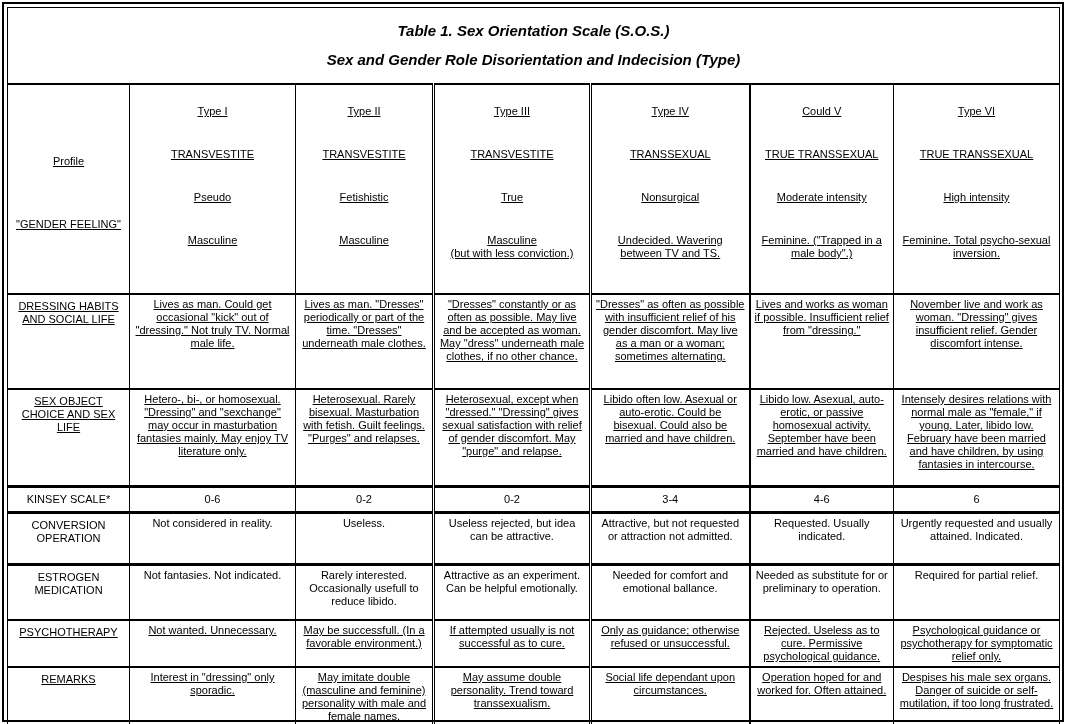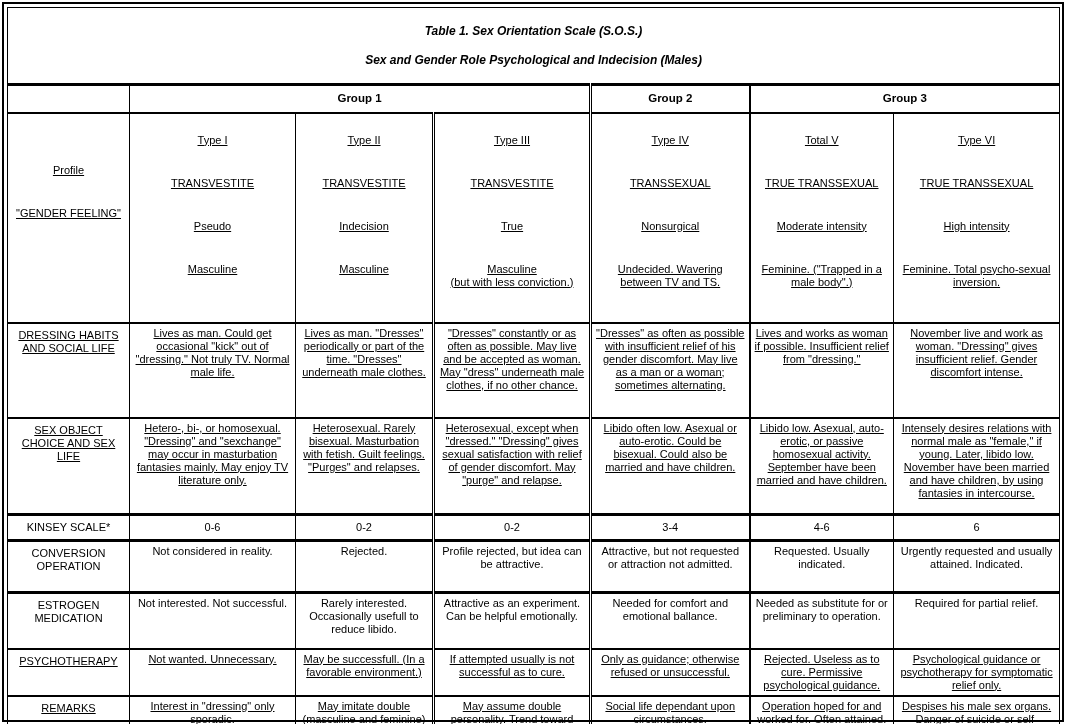--- a/index.html
+++ b/index.html
@@ -31,91 +31,85 @@
   tr.r-profile  {height:122px;}
   tr.r-dressing {height:95px;}
   tr.r-sex      {height:97px;}
   tr.r-kinsey   {height:26px;}
   tr.r-conv     {height:52px;}
   tr.r-estro    {height:56px;}
   tr.r-psy      {height:44px;}
   tr.r-remarks  {height:76px;}
 
   .title-cell {vertical-align:middle; padding:2px;}
-  .title-cell div {font-size:12px; font-weight:bold; font-style:italic; line-height:16px;}
+  .title-cell div {font-size:15px; font-weight:bold; font-style:italic; line-height:16px;}
   .group-cell {vertical-align:middle; font-weight:bold; font-size:11.5px;}
   .rowhead {padding-top:5px;}
   .kinsey-cell {vertical-align:middle; padding:2px 4px;}
   .profile-cell {padding-top:7px;}
   .profile-cell div {margin-bottom:17px;}
   .profile-head {padding-top:37px;}
-  .profile-head div {margin-bottom:17px;}
+  .profile-head div {margin-bottom:17px;margin-top:20px;}
 </style>
 </head>
 <body>
 
 <div class="frame">
   <table class="sos">
     <colgroup>
       <col style="width:122px">
         <col style="width:166px">
         <col style="width:138px">
       <col style="width:157px">
         <col style="width:159px">
         <col style="width:144px">
       <col style="width:166px">
     </colgroup>
 
     <tbody>
         <tr class="r-title">
       <td class="title-cell" colspan="7">
         <div>Table 1. Sex Orientation Scale (S.O.S.)</div>
-        <div>Sex and Gender Role Psychological and Indecision (Males)</div>
+        <div>Sex and Gender Role Disorientation and Indecision (Type)</div>
       </td>
     </tr>
 
-    <tr class="r-group sep3">
-      <td></td>
-      <td class="group-cell" colspan="3">Group 1</td>
-      <td class="group-cell v-dbl">Group 2</td>
-      <td class="group-cell v-th" colspan="2">Group 3</td>
-    </tr>
 
     <tr class="r-profile sep2">
       <td class="profile-head">
         <div>Profile</div>
         <div>"GENDER FEELING"</div>
       </td>
       <td class="profile-cell">
         <div>Type I</div>
         <div>TRANSVESTITE</div>
         <div>Pseudo</div>
         <div>Masculine</div>
       </td>
       <td class="profile-cell">
         <div>Type II</div>
         <div>TRANSVESTITE</div>
-        <div>Indecision</div>
+        <div>Fetishistic</div>
         <div>Masculine</div>
       </td>
       <td class="profile-cell v-dbl">
         <div>Type III</div>
         <div>TRANSVESTITE</div>
         <div>True</div>
         <div>Masculine
 (but with less conviction.)</div>
       </td>
       <td class="profile-cell v-dbl">
         <div>Type IV</div>
         <div>TRANSSEXUAL</div>
         <div>Nonsurgical</div>
         <div>Undecided. Wavering between TV and TS.</div>
       </td>
       <td class="profile-cell v-th">
-        <div>Total V</div>
+        <div>Could V</div>
         <div>TRUE TRANSSEXUAL</div>
         <div>Moderate intensity</div>
         <div>Feminine. ("Trapped in a male body".)</div>
       </td>
       <td class="profile-cell">
         <div>Type VI</div>
         <div>TRUE TRANSSEXUAL</div>
         <div>High intensity</div>
         <div>Feminine. Total psycho-sexual inversion.</div>
       </td>
@@ -131,46 +125,46 @@
       <td>November live and work as woman. "Dressing" gives insufficient relief. Gender discomfort intense.</td>
     </tr>
 
     <tr class="r-sex sep2">
       <td class="rowhead">SEX OBJECT CHOICE AND SEX LIFE</td>
       <td>Hetero-, bi-, or homosexual. "Dressing" and "sexchange" may occur in masturbation fantasies mainly. May enjoy TV literature only.</td>
       <td>Heterosexual. Rarely bisexual. Masturbation with fetish. Guilt feelings. "Purges" and relapses.</td>
       <td class="v-dbl">Heterosexual, except when "dressed." "Dressing" gives sexual satisfaction with relief of gender discomfort. May "purge" and relapse.</td>
       <td class="v-dbl">Libido often low. Asexual or auto-erotic. Could be bisexual. Could also be married and have children.</td>
       <td class="v-th">Libido low. Asexual, auto-erotic, or passive homosexual activity. September have been married and have children.</td>
-      <td>Intensely desires relations with normal male as "female," if young. Later, libido low. November have been married and have children, by using fantasies in intercourse.</td>
+      <td>Intensely desires relations with normal male as "female," if young. Later, libido low. February have been married and have children, by using fantasies in intercourse.</td>
     </tr>
 
     <tr class="r-kinsey sep3">
       <td class="kinsey-cell">KINSEY SCALE*</td>
       <td class="kinsey-cell">0-6</td>
       <td class="kinsey-cell">0-2</td>
       <td class="kinsey-cell v-dbl">0-2</td>
       <td class="kinsey-cell v-dbl">3-4</td>
       <td class="kinsey-cell v-th">4-6</td>
       <td class="kinsey-cell">6</td>
     </tr>
 
     <tr class="r-conv sep3">
       <td class="rowhead">CONVERSION OPERATION</td>
       <td>Not considered in reality.</td>
-      <td>Rejected.</td>
-      <td class="v-dbl">Profile rejected, but idea can be attractive.</td>
+      <td>Useless.</td>
+      <td class="v-dbl">Useless rejected, but idea can be attractive.</td>
       <td class="v-dbl">Attractive, but not requested or attraction not admitted.</td>
       <td class="v-th">Requested. Usually indicated.</td>
       <td>Urgently requested and usually attained. Indicated.</td>
     </tr>
 
     <tr class="r-estro sep3">
       <td class="rowhead">ESTROGEN MEDICATION</td>
-      <td>Not interested. Not successful.</td>
+      <td>Not fantasies. Not indicated.</td>
       <td>Rarely interested. Occasionally usefull to reduce libido.</td>
       <td class="v-dbl">Attractive as an experiment. Can be helpful emotionally.</td>
       <td class="v-dbl">Needed for comfort and emotional ballance.</td>
       <td class="v-th">Needed as substitute for or preliminary to operation.</td>
       <td>Required for partial relief.</td>
     </tr>
 
     <tr class="r-psy sep2">
       <td class="rowhead">PSYCHOTHERAPY</td>
       <td>Not wanted. Unnecessary.</td>

